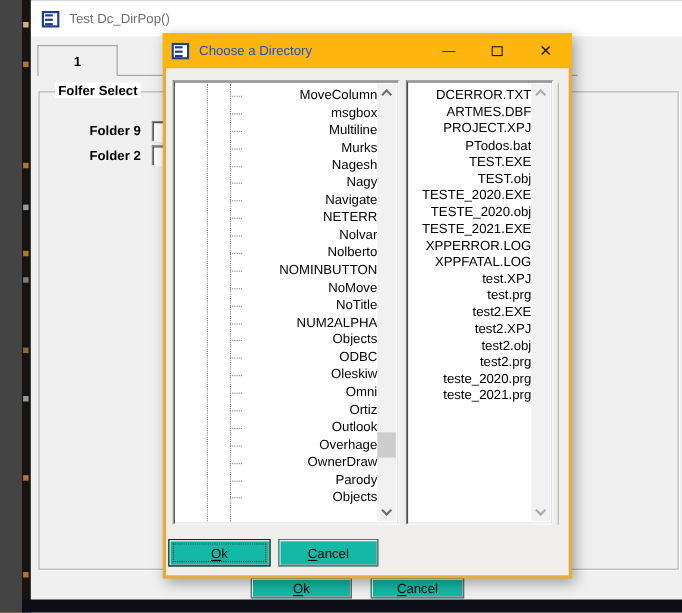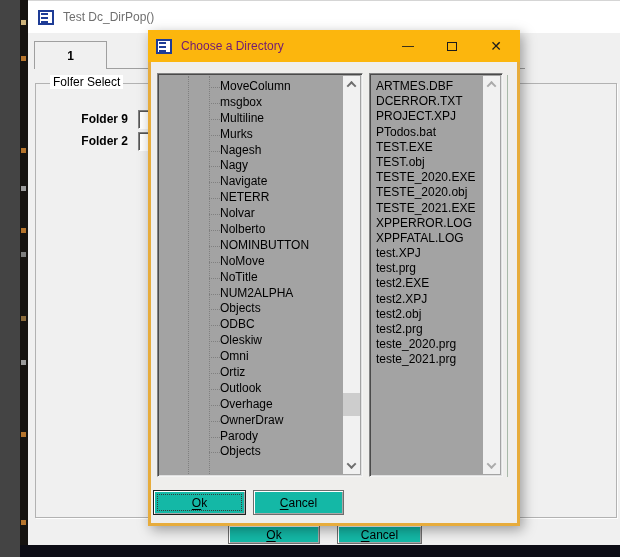--- a/index.html
+++ b/index.html
@@ -20,42 +20,42 @@
   .win-ico{width:16px;height:15px;border:2px solid #1e3c96;background:#fff;margin-left:10px;position:relative;flex:0 0 auto;}
   .win-ico b{position:absolute;left:1px;top:1px;right:4px;height:2px;background:#1e3c96;}
   .win-ico b:nth-child(2){top:5px;} .win-ico b:nth-child(3){top:9px;}
   .main-title{margin-left:9px;color:#6f6f6f;font-size:12px;}
   .main-close{position:absolute;right:2px;top:0;width:28px;height:32px;display:flex;align-items:center;justify-content:center;color:#5a5a5a;font-size:13px;cursor:default;}
 
   .tab{position:absolute;left:6px;top:40px;width:73px;height:28px;border:1px solid #9f9f9f;border-bottom:none;background:#f0f0f0;display:flex;align-items:center;justify-content:center;font-weight:bold;}
   .tabline{position:absolute;left:79px;top:67px;width:418px;height:1px;background:#9f9f9f;}
 
   .groupbox{position:absolute;left:7px;top:82px;width:582px;height:435px;border:1px solid #b2b2b2;box-shadow:1px 1px 0 rgba(255,255,255,.9);}
-  .grouplabel{position:absolute;left:14px;top:-9px;background:#ffffff;padding:0 3px;font-weight:normal;white-space:nowrap;}
+  .grouplabel{position:absolute;left:14px;top:-9px;background:#ffffff;padding:0 3px;font-weight:bold;white-space:nowrap;}
 
   .flabel{position:absolute;left:40px;width:60px;height:15px;font-weight:bold;text-align:right;}
   .fl1{top:111px;} .fl2{top:133px;}
   .entry{position:absolute;left:110px;width:150px;height:19px;background:#fff;border:1px solid;border-color:#808080 #fff #fff #808080;box-shadow:inset 1px 1px 0 #555;}
   .en1{top:109px;} .en2{top:131px;}
 
   .btn{position:absolute;background:#14b8a6;border:1px solid #6d6d6d;box-shadow:inset 1px 1px 0 #ffffff, inset -1px -1px 0 #a8a8a8;display:flex;align-items:center;justify-content:center;font-size:12px;cursor:default;}
   .m-ok{left:200px;top:524px;width:92px;height:19px;}
   .m-cancel{left:309px;top:524px;width:85px;height:19px;}
   .u{text-decoration:underline;text-underline-offset:2px;}
 
   
   .dialog{position:absolute;left:128px;top:30px;width:372px;height:496px;background:var(--dialog_border,#e7ac3c);z-index:20;box-shadow:3px 4px 12px rgba(0,0,0,.35);}
   .dlg-titlebar{position:absolute;left:0;top:0;width:100%;height:32px;background:var(--dialog_titlebar,#fcb60d);display:flex;align-items:center;}
-  .dlg-title{margin-left:9px;color:#701a75;font-size:12px;}
+  .dlg-title{margin-left:9px;color:#1d4ed8;font-size:12px;}
   .capbtns{position:absolute;right:2px;top:0;height:32px;display:flex;}
   .capbtn{width:44px;height:32px;display:flex;align-items:center;justify-content:center;color:#1c1c1c;cursor:default;}
   .maxbox{width:10px;height:9px;border:1.5px solid #1c1c1c;display:block;}
   .dlg-body{position:absolute;left:3px;right:3px;top:32px;bottom:3px;background:#efeeec;}
 
-  .listbox{position:absolute;top:11px;height:404px;background:#a3a3a3;border:1px solid;border-color:#828282 #f4f4f4 #f4f4f4 #828282;box-shadow:inset 1px 1px 0 #4a4a4a, inset -1px -1px 0 #e0e0e0;overflow:hidden;}
+  .listbox{position:absolute;top:11px;height:404px;background:#ffffff;border:1px solid;border-color:#828282 #f4f4f4 #f4f4f4 #828282;box-shadow:inset 1px 1px 0 #4a4a4a, inset -1px -1px 0 #e0e0e0;overflow:hidden;text-align:right;}
   .lb-left{left:6px;width:206px;}
   .lb-right{left:218px;width:134px;}
   .lb-inner{position:absolute;left:2px;top:2px;right:19px;bottom:2px;overflow:hidden;padding-top:3px;}
   .vline{position:absolute;top:0;bottom:0;width:0;border-left:1px dotted #7f7f7f;}
   .v1{left:28px;} .v2{left:49px;}
   .titem{position:relative;height:15.9px;line-height:15.9px;padding-left:60px;white-space:nowrap;}
   .titem .tconn{position:absolute;left:49px;top:8px;width:11px;border-top:1px dotted #7f7f7f;}
   .fitem{height:15.2px;line-height:15.2px;padding-left:4px;white-space:nowrap;}
 
   .sbar{position:absolute;right:2px;top:2px;bottom:2px;width:17px;background:#f1f1f1;}
@@ -267,23 +267,23 @@
           <div class="sthumb" style="top:317px;height:23px;"></div>
           <div class="sbtn sb-dn">
               <span class="chev dn"></span>
             </div>
         </div>
       </div>
 
       <div class="listbox lb-right">
         <div class="lb-inner">
 
+            <div class="fitem"><span>DCERROR.TXT</span></div>
+
             <div class="fitem"><span>ARTMES.DBF</span></div>
-
-            <div class="fitem"><span>DCERROR.TXT</span></div>
 
             <div class="fitem"><span>PROJECT.XPJ</span></div>
 
             <div class="fitem"><span>PTodos.bat</span></div>
 
             <div class="fitem"><span>TEST.EXE</span></div>
 
             <div class="fitem"><span>TEST.obj</span></div>
 
             <div class="fitem"><span>TESTE_2020.EXE</span></div>

